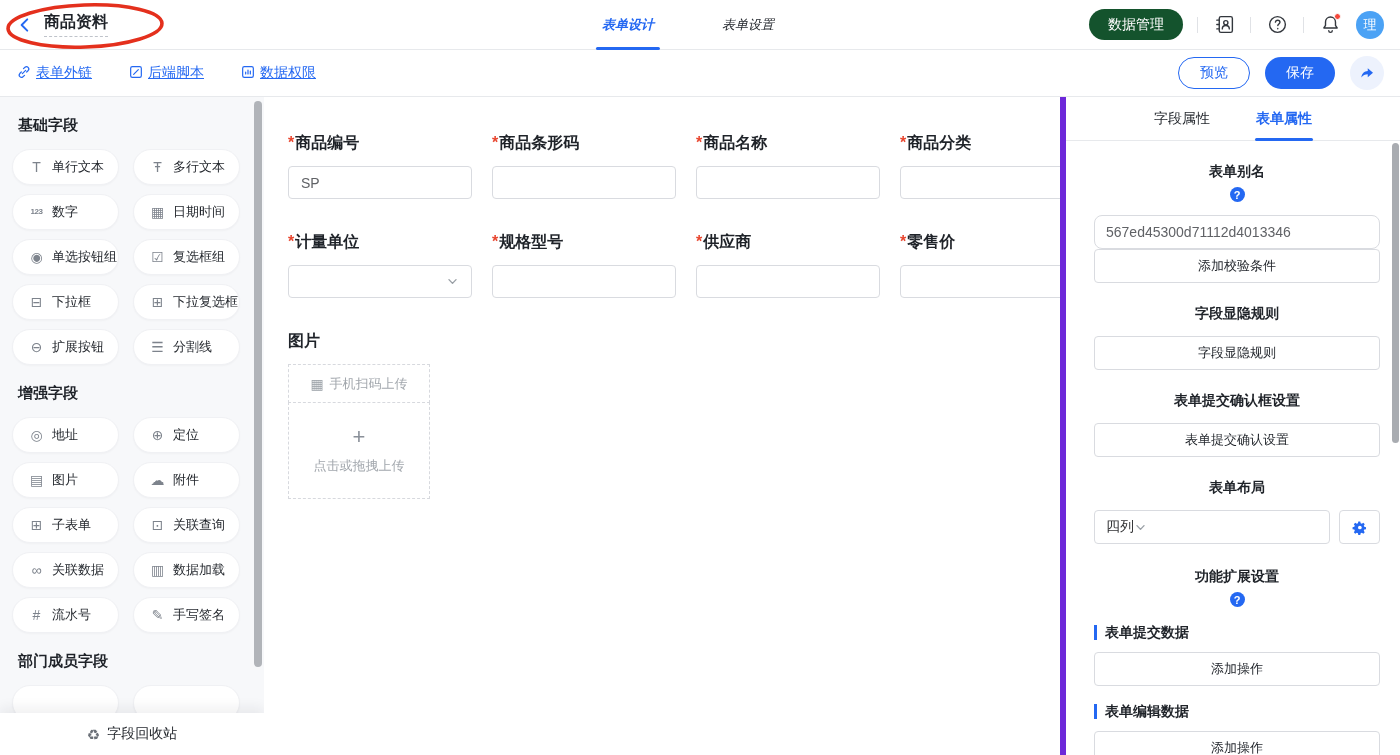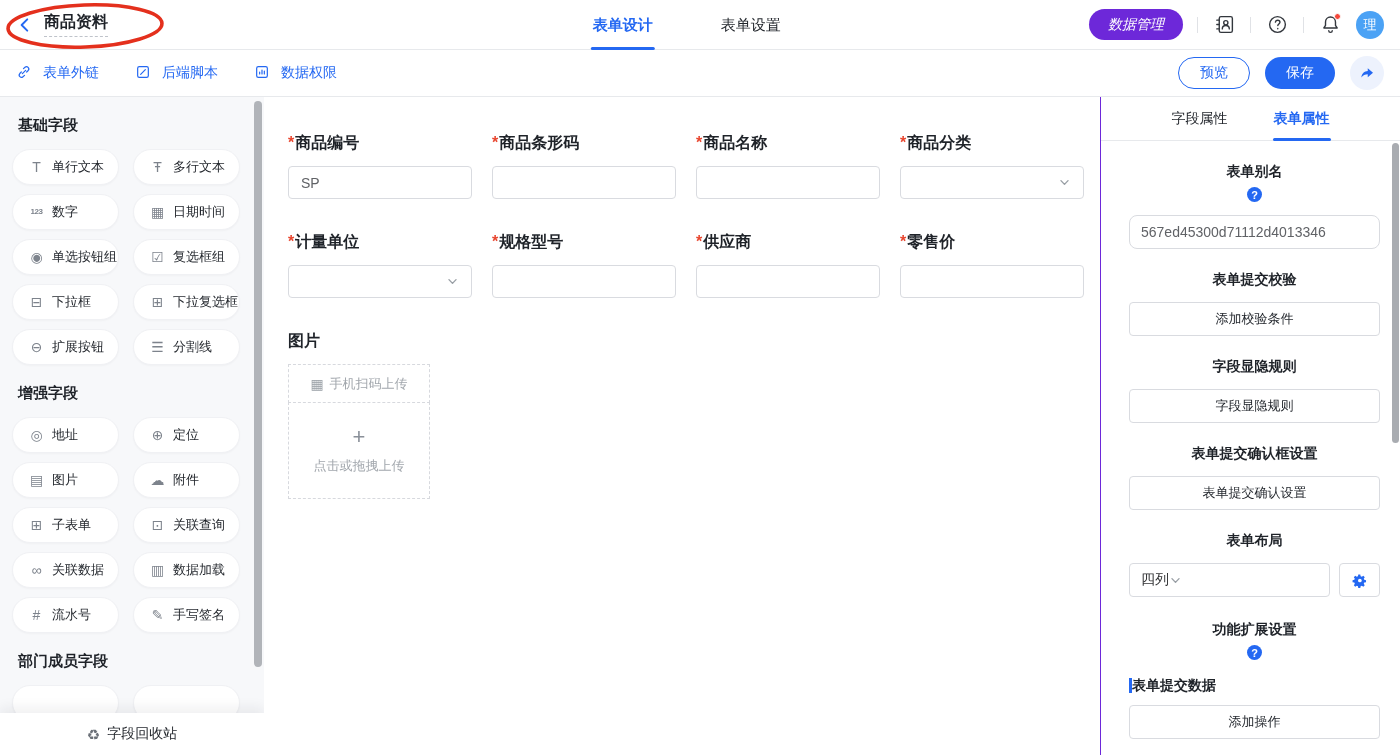--- a/index.html
+++ b/index.html
@@ -8,39 +8,39 @@
 
   
   .header { position:relative; height:50px; background:#fff; border-bottom:1px solid #e7e9ec;
     display:flex; align-items:center; padding:0 16px; }
   .back-group { display:flex; align-items:center; gap:10px; position:relative; z-index:2; }
   .back-ic { display:flex; }
   .form-title { font-size:16px; font-weight:700; padding-bottom:3px; border-bottom:1px dashed #bfc3ca; }
   .annotation-svg { position:absolute; left:2px; top:0; z-index:3; pointer-events:none; }
   .header-tabs { position:absolute; left:50%; transform:translateX(-57%); top:0; height:50px;
     display:flex; gap:68px; align-items:center; }
-  .h-tab { font-size:15px; height:50px; display:flex; align-items:center; position:relative; cursor:pointer; color:#1f2329; }
+  .h-tab { font-size:13px; height:50px; display:flex; align-items:center; position:relative; cursor:pointer; color:#1f2329;font-style:italic; }
   .h-tab.active { color:#2468f2; font-weight:600; }
   .h-tab.active::after { content:""; position:absolute; left:50%; transform:translateX(-50%);
     bottom:0; width:64px; height:3px; background:#2468f2; border-radius:2px; }
   .header-right { margin-left:auto; display:flex; align-items:center; gap:14px; }
-  .btn-green { height:31px; padding:0 19px; border-radius:16px; background:#6d28d9; color:#fff;
-    font-size:14px; border:none; display:flex; align-items:center; cursor:pointer;font-style:italic; }
+  .btn-green { height:31px; padding:0 19px; border-radius:16px; background:#14532d; color:#fff;
+    font-size:14px; border:none; display:flex; align-items:center; cursor:pointer; }
   .v-sep { width:1px; height:16px; background:#e0e2e6; }
   .hd-ic { display:flex; align-items:center; justify-content:center; width:24px; height:24px; cursor:pointer; position:relative; }
   .bell-dot { position:absolute; right:1px; top:0; width:7px; height:7px; border-radius:50%;
     background:#f5483b; border:1px solid #fff; }
   .avatar { width:28px; height:28px; border-radius:50%; background:#4ba2f5; color:#fff;
     font-size:13px; display:flex; align-items:center; justify-content:center; cursor:pointer; }
 
   
   .toolbar { height:47px; background:#fff; border-bottom:1px solid #e7e9ec;
     display:flex; align-items:center; padding:0 16px; }
   .tb-links { display:flex; align-items:center; gap:36px; }
-  .tb-link { display:flex; align-items:center; gap:11px; color:#2468f2; font-size:14px; cursor:pointer; }
+  .tb-link { display:flex; align-items:center; gap:4px; color:#2468f2; font-size:14px; cursor:pointer;text-decoration:underline; }
   .tb-right { margin-left:auto; display:flex; align-items:center; gap:15px; }
   .btn-preview { height:32px; padding:0 21px; border-radius:16px; border:1px solid #2468f2;
     background:#fff; color:#2468f2; font-size:14px; cursor:pointer; }
   .btn-save { height:32px; padding:0 21px; border-radius:16px; border:none;
     background:#2468f2; color:#fff; font-size:14px; cursor:pointer; }
   .btn-share { width:34px; height:34px; border-radius:50%; background:#edf2fd; border:none;
     display:flex; align-items:center; justify-content:center; cursor:pointer; }
 
   
   .body-wrap { display:flex; height:658px; }
@@ -77,42 +77,42 @@
   .f-select { justify-content:space-between; cursor:pointer; }
   .upload-box { width:142px; }
   .up-scan { border:1px dashed #d7d9de; height:39px; display:flex; align-items:center; justify-content:center;
     gap:6px; color:#a2a7ad; font-size:13px; cursor:pointer; background:#fff; }
   .up-drop { border:1px dashed #d7d9de; margin-top:-1px; height:97px; display:flex; flex-direction:column;
     align-items:center; justify-content:center; gap:9px; color:#a2a7ad; font-size:13px; cursor:pointer; background:#fff; }
   .up-plus { font-size:22px; color:#8a9099; line-height:1; font-weight:300; }
   .qr-glyph { color:#9aa0a6; font-size:14px; line-height:1; }
 
   
-  .panel { width:300px; flex:none; background:#fff; border-left:1px solid #6d28d9; position:relative; }
+  .panel { width:340px; flex:none; background:#fff; border-left:6px solid #6d28d9; position:relative; }
   .p-tabs { height:44px; display:flex; align-items:center; justify-content:center; gap:46px;
     border-bottom:1px solid #e7e9ec; }
   .p-tab { font-size:14px; height:44px; display:flex; align-items:center; position:relative; cursor:pointer; }
   .p-tab.active { color:#2468f2; font-weight:700; }
   .p-tab.active::after { content:""; position:absolute; left:50%; transform:translateX(-50%); bottom:0;
     width:58px; height:3px; background:#2468f2; border-radius:2px; }
   .p-content { padding:0 20px 0 28px; }
   .p-heading { font-size:14px; font-weight:700; margin:22px 0 13px 0; display:flex; align-items:center; gap:6px;flex-direction:column; }
   .help-badge { width:15px; height:15px; border-radius:50%; background:#2468f2; color:#fff; font-size:11px;
     font-weight:700; display:inline-flex; align-items:center; justify-content:center; cursor:pointer; }
   .p-input { height:34px; width:100%; border:1px solid #d9dbe0; border-radius:8px; font-size:14px;
     color:#606266; padding:0 11px; display:flex; align-items:center; }
   .p-btn { height:34px; width:100%; border:1px solid #d9dbe0; border-radius:4px; background:#fff;
     font-size:13px; color:#1f2329; cursor:pointer; display:flex; align-items:center; justify-content:center; }
   .layout-row { display:flex; gap:9px; }
   .layout-select { flex:1; height:34px; border:1px solid #d9dbe0; border-radius:4px; font-size:14px;
     color:#303133; padding:0 11px; display:flex; align-items:center; justify-content:flex-start; cursor:pointer; }
   .gear-btn { width:41px; height:34px; border:1px solid #d9dbe0; border-radius:4px; background:#fff;
     display:flex; align-items:center; justify-content:center; cursor:pointer; flex:none; }
   .sub-heading { font-size:14px; font-weight:700; margin:18px 0 12px 0; border-left:3px solid #2468f2;
-    line-height:15px; }
+    padding-left:8px; line-height:15px; }
   .group-heading { margin-top:24px; }
   .panel-scroll { position:absolute; right:1px; top:46px; width:7px; height:300px; border-radius:4px; background:#a9acb1; }
 </style>
 </head>
 <body>
 
 <div class="header">
   <div class="back-group">
     <span class="back-ic">
       <svg width="18" height="18" viewBox="0 0 24 24" fill="none">
@@ -360,23 +360,20 @@
     <div class="p-tabs" id="panel-tabs">
         <div class="p-tab">字段属性</div>
         <div class="p-tab active">表单属性</div>
       </div>
     <div class="p-content" id="panel-content">
         <div class="p-heading">
           <span>表单别名</span>
           <span class="help-badge">?</span>
         </div>
         <div class="p-input">567ed45300d71112d4013346</div>
-        <div class="p-heading">
-          <span>表单提交校验</span>
-        </div>
         <button class="p-btn">添加校验条件</button>
         <div class="p-heading">
           <span>字段显隐规则</span>
         </div>
         <button class="p-btn">字段显隐规则</button>
         <div class="p-heading">
           <span>表单提交确认框设置</span>
         </div>
         <button class="p-btn">表单提交确认设置</button>
         <div class="p-heading">

